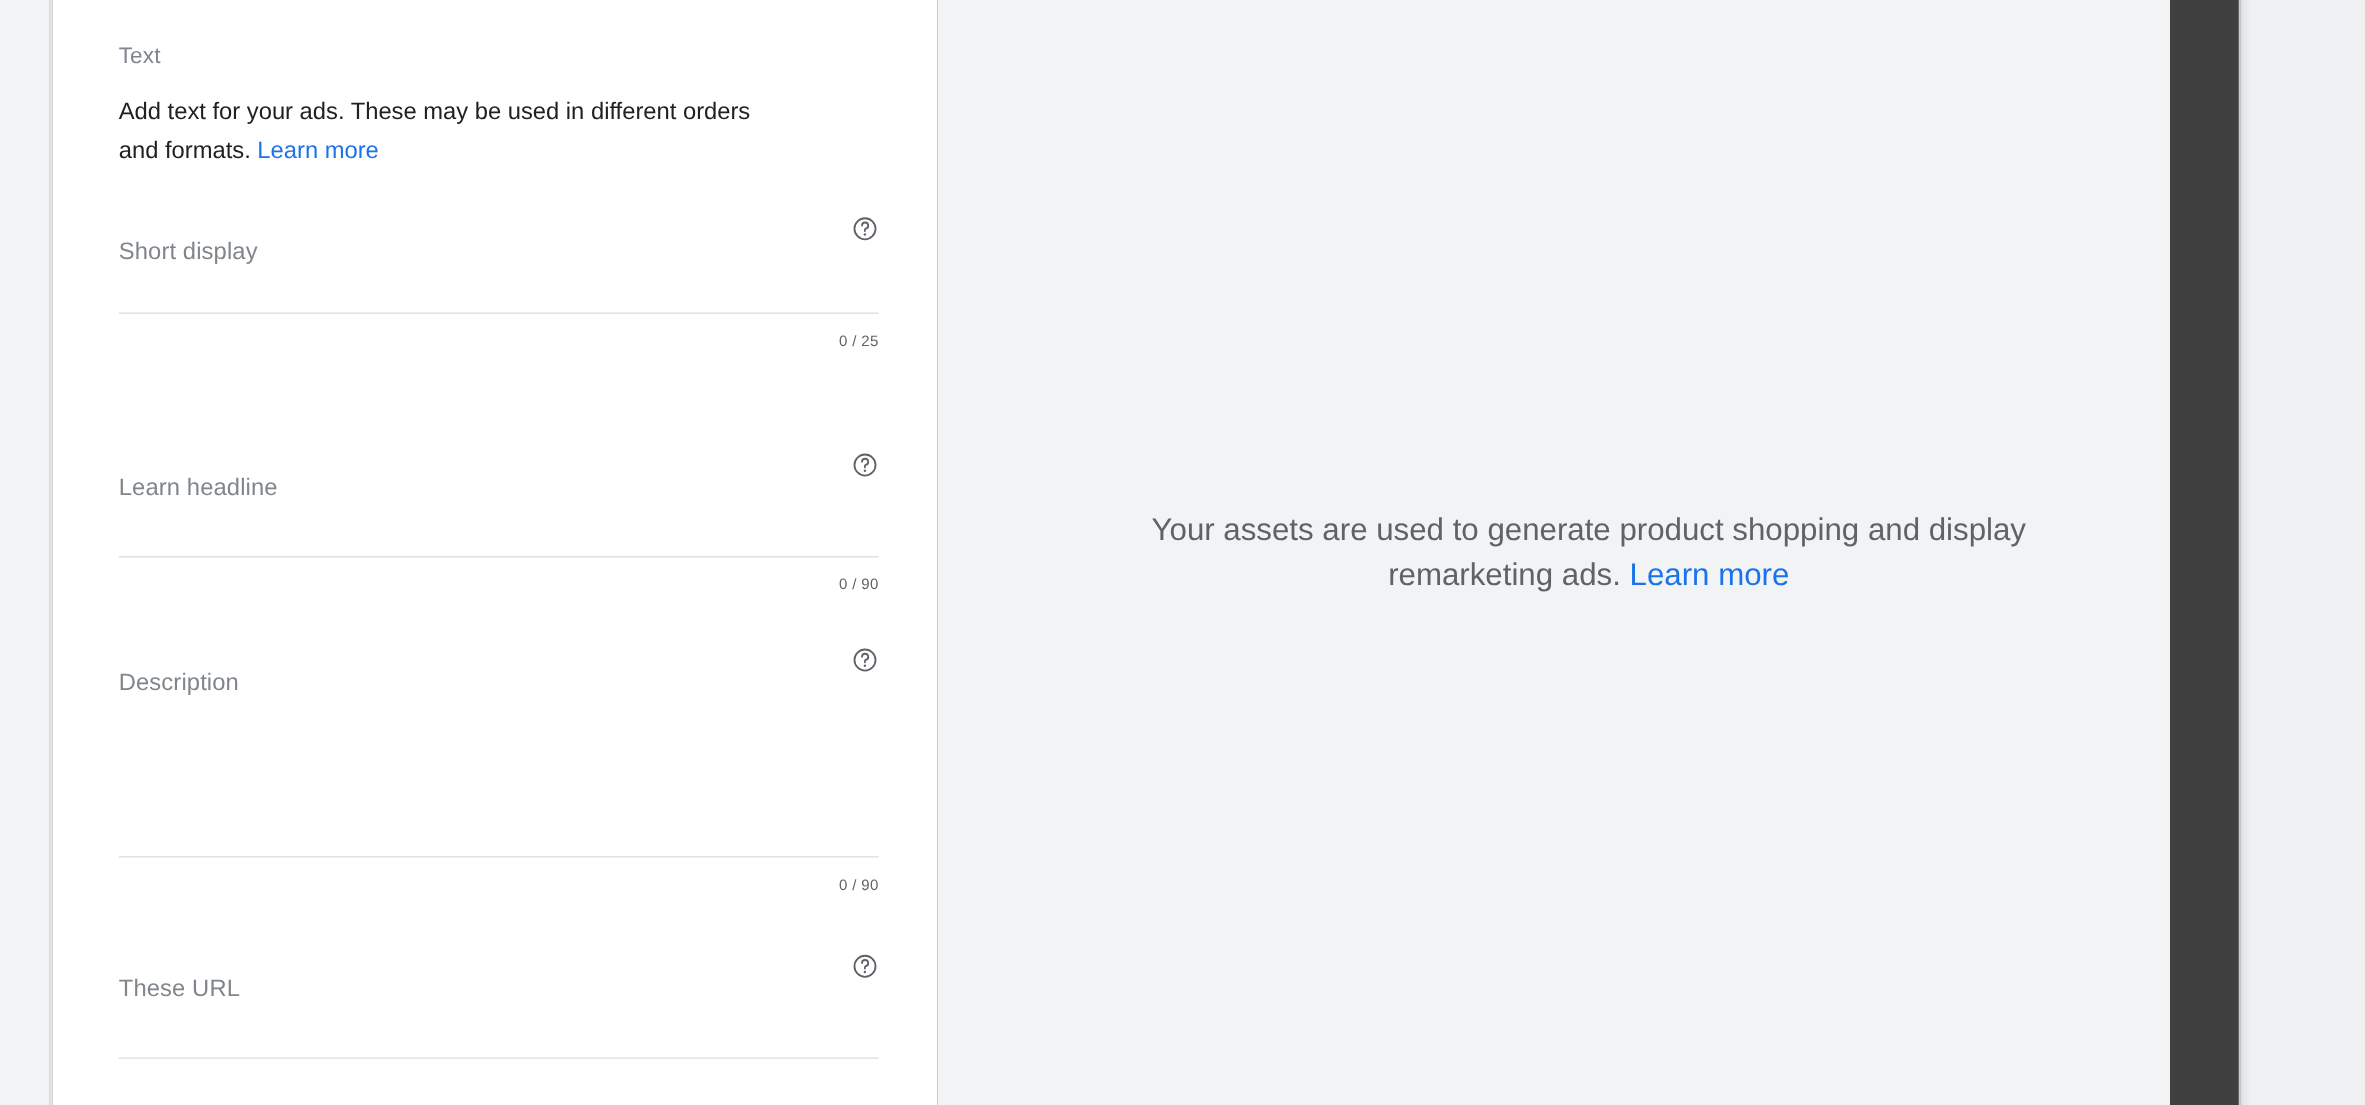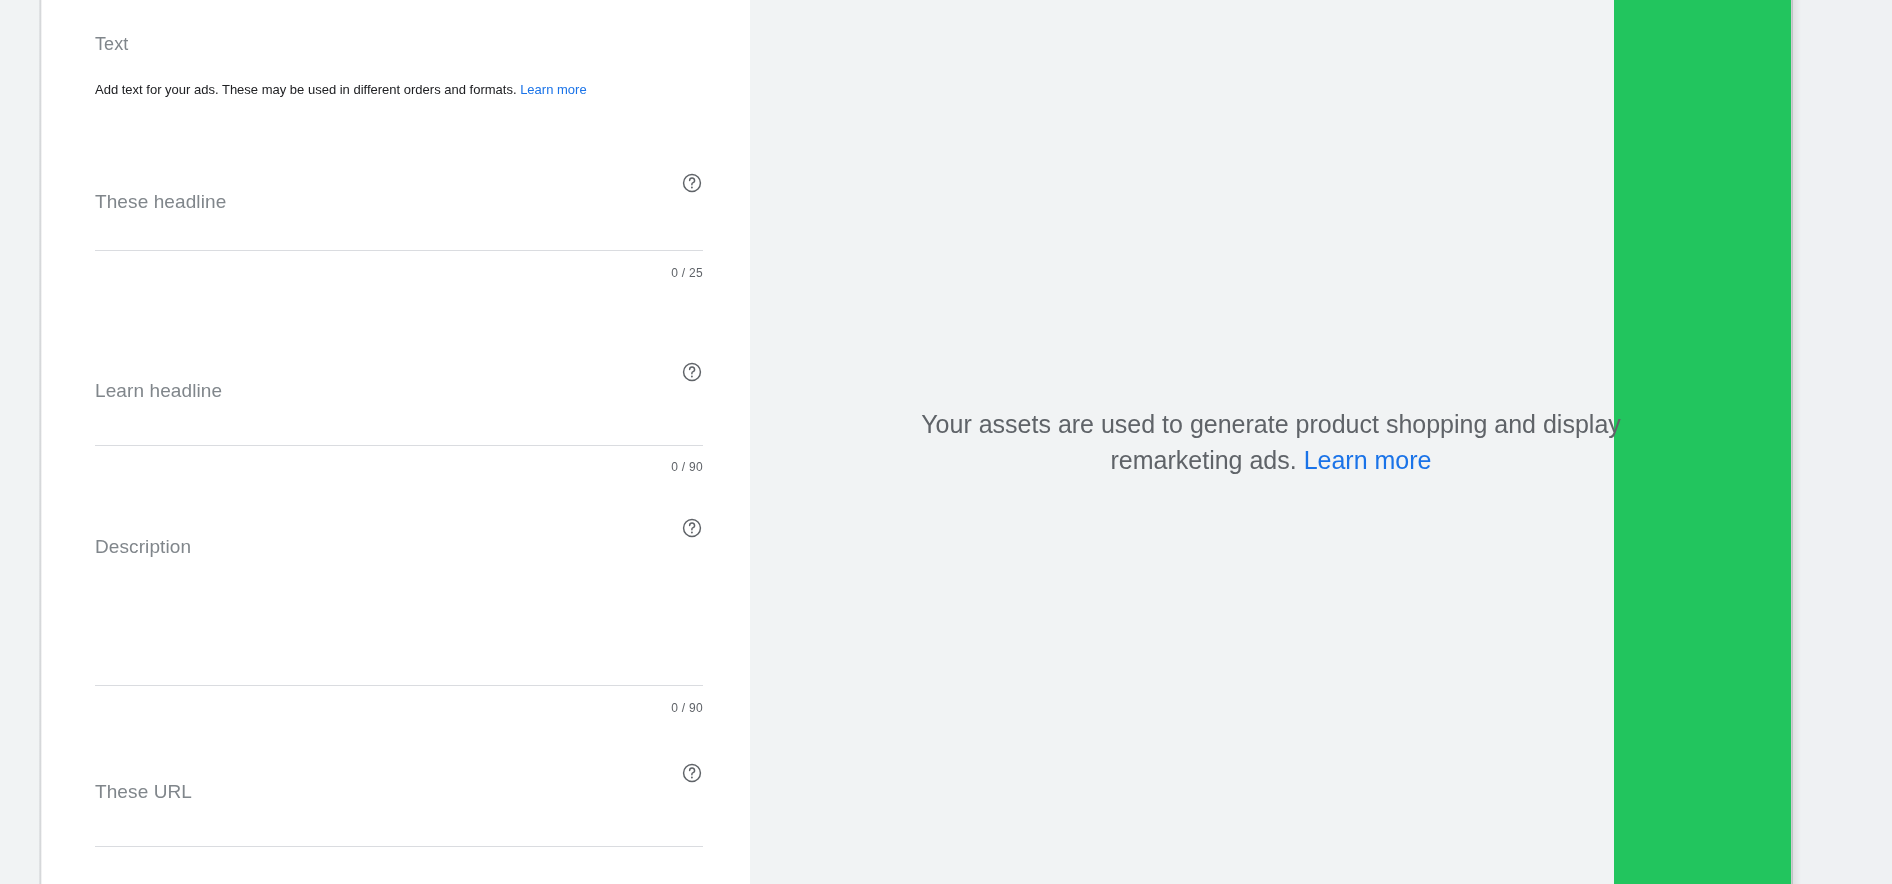--- a/index.html
+++ b/index.html
@@ -9,21 +9,21 @@
   }
   body {
     font-family: "Liberation Sans", sans-serif;
     -webkit-font-smoothing: antialiased;
   }
   #app {
     position: relative;
     width: 1892px;
     height: 884px;
     overflow: hidden;
-    background: #22c55e;
+    background: #404040;
   }
 
   
   .left-gutter {
     position: absolute;
     left: 0; top: 0;
     width: 41px; height: 884px;
     background: #f1f3f4;
   }
   .left-gutter-edge {
@@ -56,21 +56,21 @@
     color: #80868b;
     letter-spacing: 0.1px;
     white-space: nowrap;
   }
 
   .section-desc {
     position: absolute;
     top: 74px;
     left: 0;
     width: 525px;
-    font-size: 13px;
+    font-size: 19px;
     line-height: 31px;
     color: #202124;
     letter-spacing: 0px;
   }
   .link {
     color: #1a73e8;
     text-decoration: none;
     cursor: pointer;
   }
 
@@ -128,22 +128,23 @@
     width: 22px;
     height: 22px;
     cursor: pointer;
   }
   .help-icon svg { display: block; }
 
   
   .preview-panel {
     position: absolute;
     left: 750px; top: 0;
-    width: 864px; height: 884px;
+    width: 946px; height: 884px;
     background: #f1f3f4;
+    padding-left: 40px;
   }
   .preview-message {
     position: absolute;
     left: 0;
     top: 0;
     width: 1042px;
     height: 884px;
     display: flex;
     align-items: center;
     justify-content: center;
@@ -188,21 +189,21 @@
   <div class="form-panel">
     <div class="form-inner">
 
       <div class="section-label">Text</div>
 
       <div class="section-desc">
         <span>Add text for your ads. These may be used in different orders and formats. </span><a class="link">Learn more</a>
       </div>
 
       <div class="field" style="top:189px;">
-        <div class="field-label">These headline</div>
+        <div class="field-label">Short display</div>
         <input class="field-input" type="text" placeholder="" style="">
         <div class="help-icon" style="top:-17px;">
           <svg width="22" height="22" viewBox="0 0 24 24" fill="none" stroke="#5f6368" stroke-width="1.6">
             <circle cx="12" cy="12" r="9.2"></circle>
             <path d="M9.4 9.2a2.7 2.7 0 1 1 3.3 2.7c-0.6 0.2-0.8 0.8-0.8 1.4v0.7" stroke-linecap="round" fill="none"></path>
             <circle cx="11.9" cy="17" r="1.05" fill="#5f6368" stroke="none"></circle>
           </svg>
         </div>
         <div class="field-underline" style="top:61px;"></div>
         <div class="field-counter" style="top:73px;">0 / 25</div>

